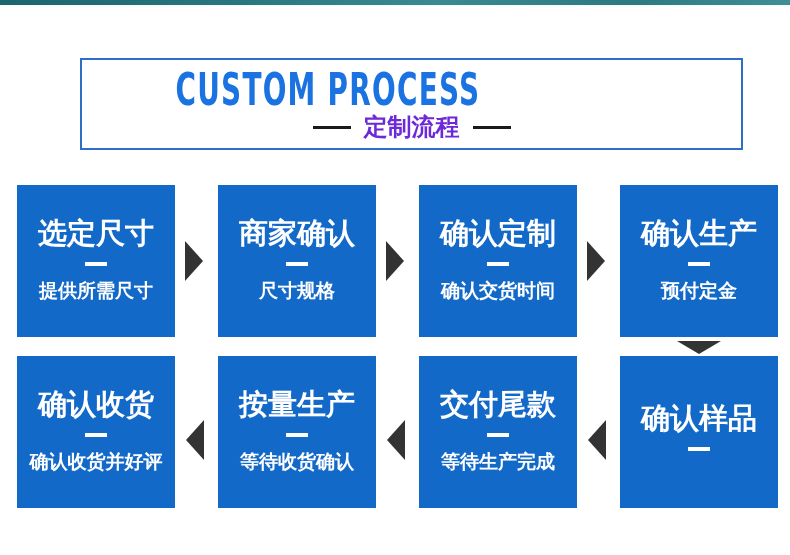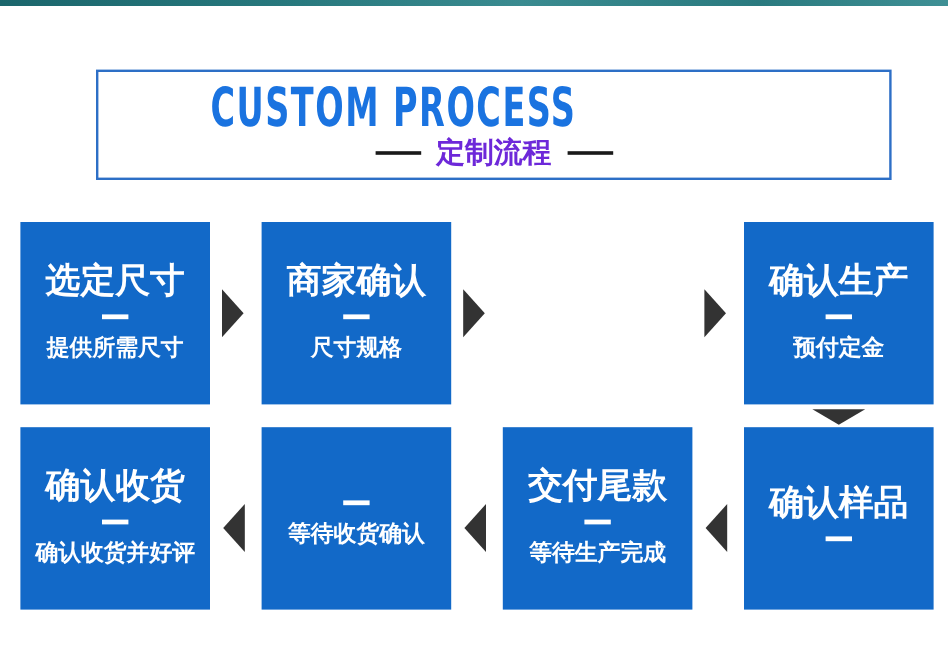--- a/index.html
+++ b/index.html
@@ -156,40 +156,49 @@
 
   <div class="step row1 col2">
     <div class="step-title">商家确认</div>
     <div class="step-dash"></div>
     <div class="step-sub">
       <span>尺寸规格</span>
       <span></span>
     </div>
   </div>
 
+  <div class="step row1 col3">
+    <div class="step-title">确认定制</div>
+    <div class="step-dash"></div>
+    <div class="step-sub">
+      <span>确认交货时间</span>
+      <span></span>
+    </div>
+  </div>
 
   <div class="step row1 col4">
     <div class="step-title">确认生产</div>
     <div class="step-dash"></div>
     <div class="step-sub">
       <span>预付定金</span>
       <span></span>
     </div>
   </div>
 
   <div class="step row2 col1">
     <div class="step-title">确认收货</div>
     <div class="step-dash"></div>
     <div class="step-sub">
       <span>确认收货并好评</span>
       <span></span>
     </div>
   </div>
 
   <div class="step row2 col2">
+    <div class="step-title">按量生产</div>
     <div class="step-dash"></div>
     <div class="step-sub">
       <span>等待收货确认</span>
       <span></span>
     </div>
   </div>
 
   <div class="step row2 col3">
     <div class="step-title">交付尾款</div>
     <div class="step-dash"></div>

